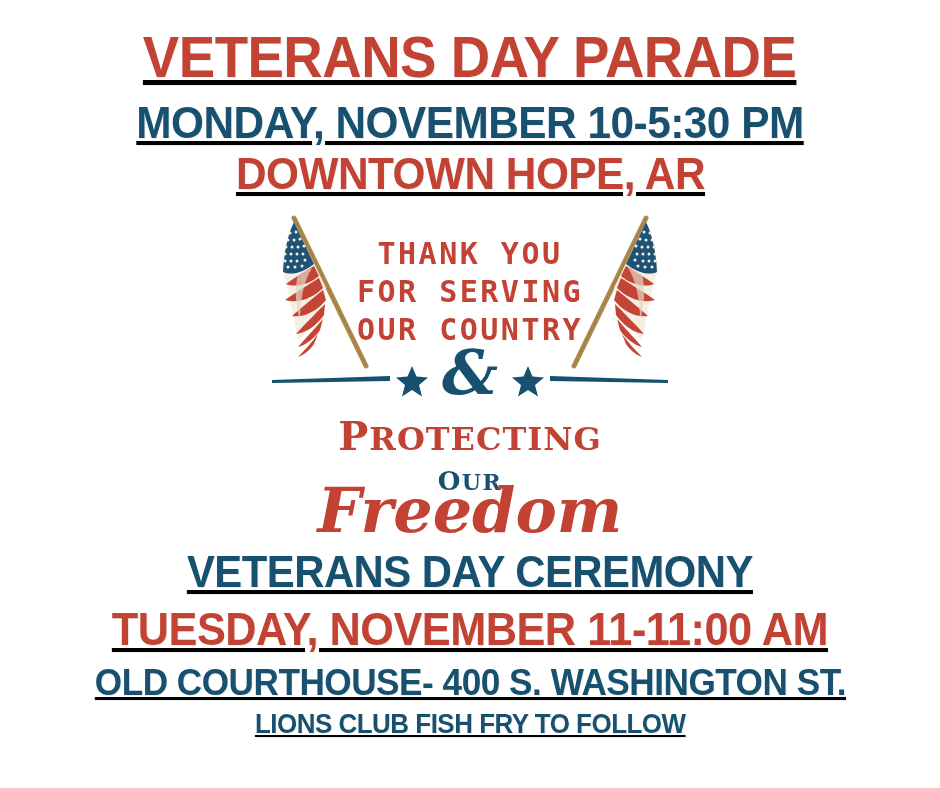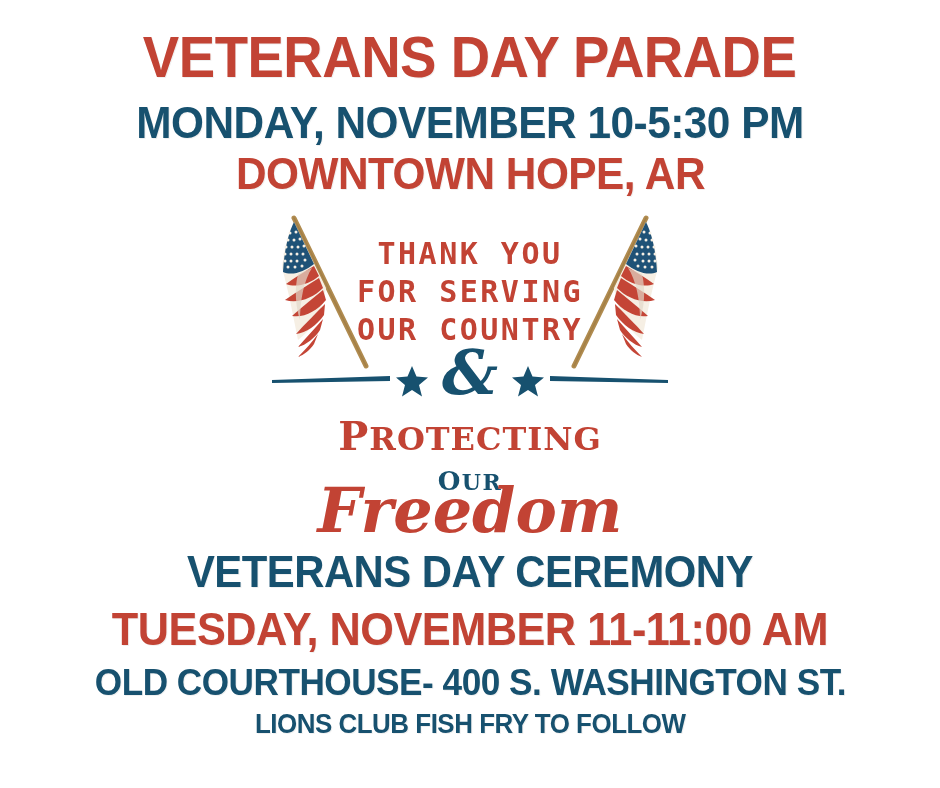--- a/index.html
+++ b/index.html
@@ -16,20 +16,21 @@
   }
 
   .flyer {
     position: relative;
     width: 940px;
     height: 788px;
     background: #ffffff;
     display: flex;
     flex-direction: column;
     align-items: center;
+    text-decoration: underline;
   }
 
   
   .hl {
     text-align: center;
     white-space: nowrap;
     font-family: "Liberation Sans", sans-serif;
     font-weight: bold;
     letter-spacing: -0.5px;
     line-height: 1.0;

